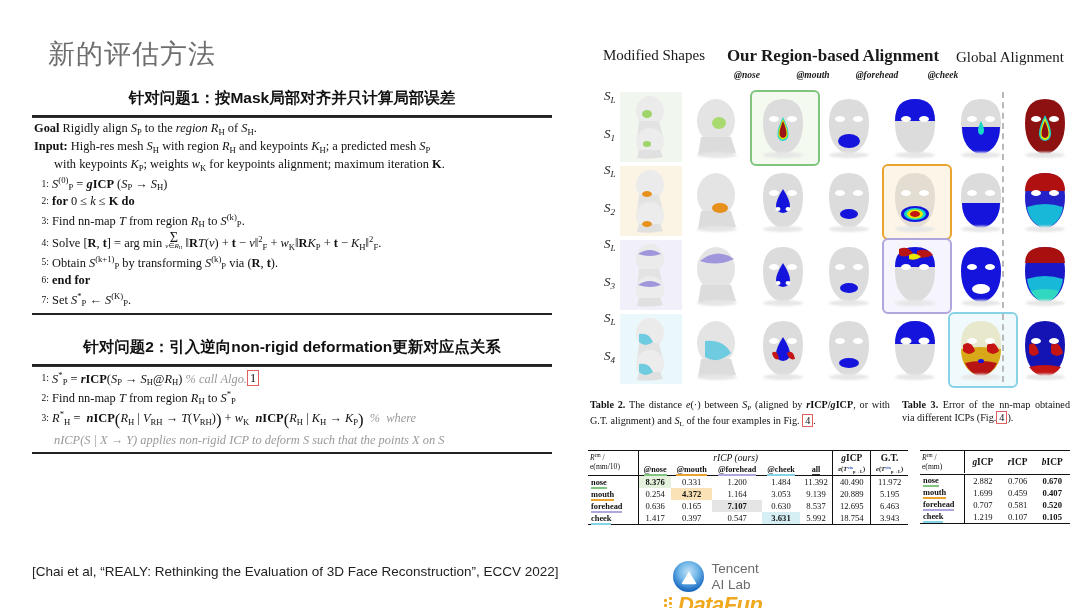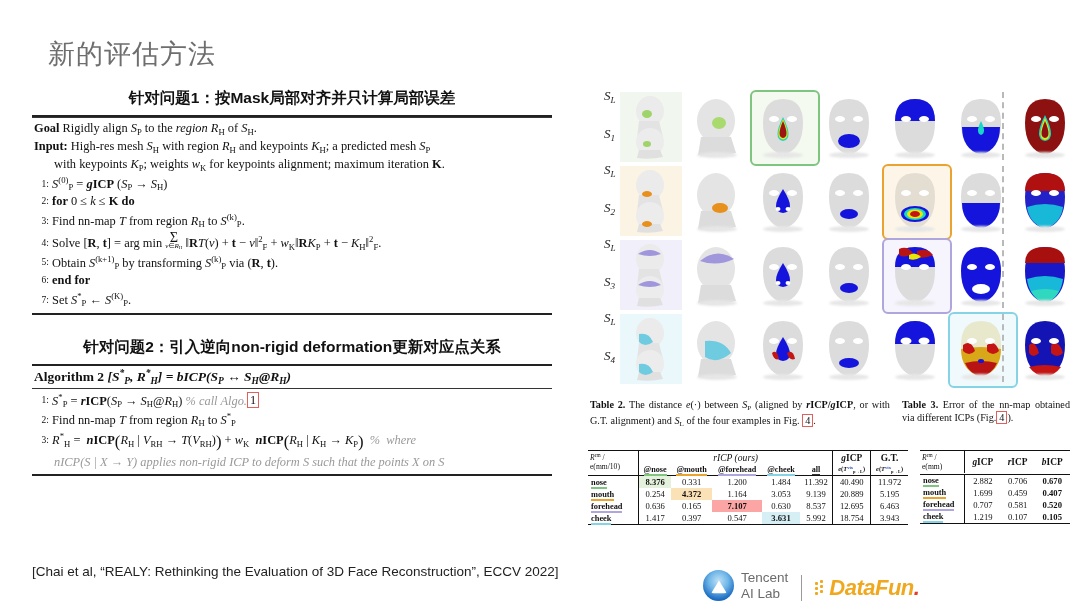--- a/index.html
+++ b/index.html
@@ -99,25 +99,25 @@
   .rowlab{font-weight:700;font-size:8.4px;padding-left:3px;}
   .num-c{text-align:center;font-size:8.6px;}
   .bold{font-weight:700;}
   .u-green{border-bottom:2px solid #7fc47f;}
   .u-orange{border-bottom:2px solid #eaa32e;}
   .u-purple{border-bottom:2px solid #b0a6de;}
   .u-cyan{border-bottom:2px solid #86d3e5;}
   .u-dark{border-bottom:1.4px solid #333;}
   .hi-green{background:#e4f2dd;}
   .hi-orange{background:#fbe2b6;}
-  .hi-purple{background:#fca5a5;}
+  .hi-purple{background:#e5e5e5;}
   .hi-cyan{background:#d6eff5;}
 
   
-  .logos{position:absolute;left:703px;top:561px;height:40px;display:flex;align-items:flex-end;}
+  .logos{position:absolute;left:664px;top:561px;height:40px;display:flex;align-items:center;flex-direction:column;}
   .tencent{display:flex;align-items:center;gap:7px;}
   .tlogo{width:31px;height:31px;border-radius:50%;
      background:radial-gradient(circle at 50% 35%,#bfe0f5 0%,#6fb6e8 38%,#1f6fc4 72%,#0d4f9e 100%);
      position:relative;}
   .tlogo:after{content:"";position:absolute;left:50%;top:54%;transform:translate(-50%,-50%);
      width:0;height:0;border-left:8px solid transparent;border-right:8px solid transparent;
      border-bottom:13px solid #ffffff;border-radius:3px;}
   .tname{font-size:13.5px;line-height:1.12;color:#6b6b6b;}
   .divider{width:1px;height:26px;background:#9a9a9a;margin:0 13px;}
   .datafun{display:flex;align-items:center;font-style:italic;font-weight:700;font-size:22px;letter-spacing:-0.5px;}
@@ -183,26 +183,20 @@
           Set <i>S</i><span class="sup">*</span><span class="sub">P</span> ← <i>S</i><span class="sup">(K)</span><span class="sub">P</span>.
         </span>
       </div>
       <div class="rule-thick"></div>
     </div>
 
     <div class="section-head sec2">针对问题2：引入逆向non-rigid deformation更新对应点关系</div>
 
     <div class="algo-box">
       <div class="rule-thick"></div>
-      <div class="algo-title">
-        <b>Algorithm 2</b>
-        <span class="mathit">
-          [<i>S</i><span class="sup">*</span><span class="sub">P</span>, <span class="cal">R</span><span class="sup">*</span><span class="sub">H</span>] = <b><i>b</i>ICP</b>(<i>S</i><span class="sub">P</span> ↔ <i>S</i><span class="sub">H</span>@<span class="cal">R</span><span class="sub">H</span>)
-        </span>
-      </div>
       <div class="rule-thin"></div>
       <div class="algo-body">
         <span class="ln">
           <span class="num">1:</span>
           <i>S</i><span class="sup">*</span><span class="sub">P</span> = <b><i>r</i>ICP</b>(<i>S</i><span class="sub">P</span> → <i>S</i><span class="sub">H</span>@<span class="cal">R</span><span class="sub">H</span>)
           <span class="cmt">% call Algo.</span><span class="refbox">1</span>
         </span>
         <span class="ln">
           <span class="num">2:</span>
           Find nn-map <i>T</i> from region <span class="cal">R</span><span class="sub">H</span> to <i>S</i><span class="sup">*</span><span class="sub">P</span>
@@ -217,20 +211,29 @@
           nICP(S | X → Y) applies non-rigid ICP to deform S such that the points X on S
         </span>
       </div>
       <div class="rule-thick"></div>
     </div>
   </div>
 
   <div class="citation">[Chai et al, “REALY: Rethinking the Evaluation of 3D Face Reconstruction”, ECCV 2022]</div>
 
   <div class="fig">
+    <div class="fig-head">
+      <div class="fh fh-mod">Modified Shapes</div>
+      <div class="fh fh-our">Our Region-based Alignment</div>
+      <div class="fh fh-glob">Global Alignment</div>
+      <div class="fh-sub" style="left:126px">@nose</div>
+      <div class="fh-sub" style="left:192px">@mouth</div>
+      <div class="fh-sub" style="left:256px">@forehead</div>
+      <div class="fh-sub" style="left:322px">@cheek</div>
+    </div>
 
     <div class="grid">
 
       <div class="frow" style="top:0">
         <div class="rlab" style="left:2px;top:-2px"><i>S</i><span class="sub">L</span></div>
         <div class="rlab" style="left:2px;top:36px"><i>S</i><span class="sub">1</span></div>
         <div class="rlab" style="left:48px;top:-2px"><i>S</i><span class="sub">P</span></div>
         <div class="tile" style="left:18px;background:#f1f7ee">
           <svg class="face" width="52" height="66" viewBox="0 0 52 66">
             <ellipse cx="25" cy="17" rx="14" ry="15" fill="#ebebeb"></ellipse>

